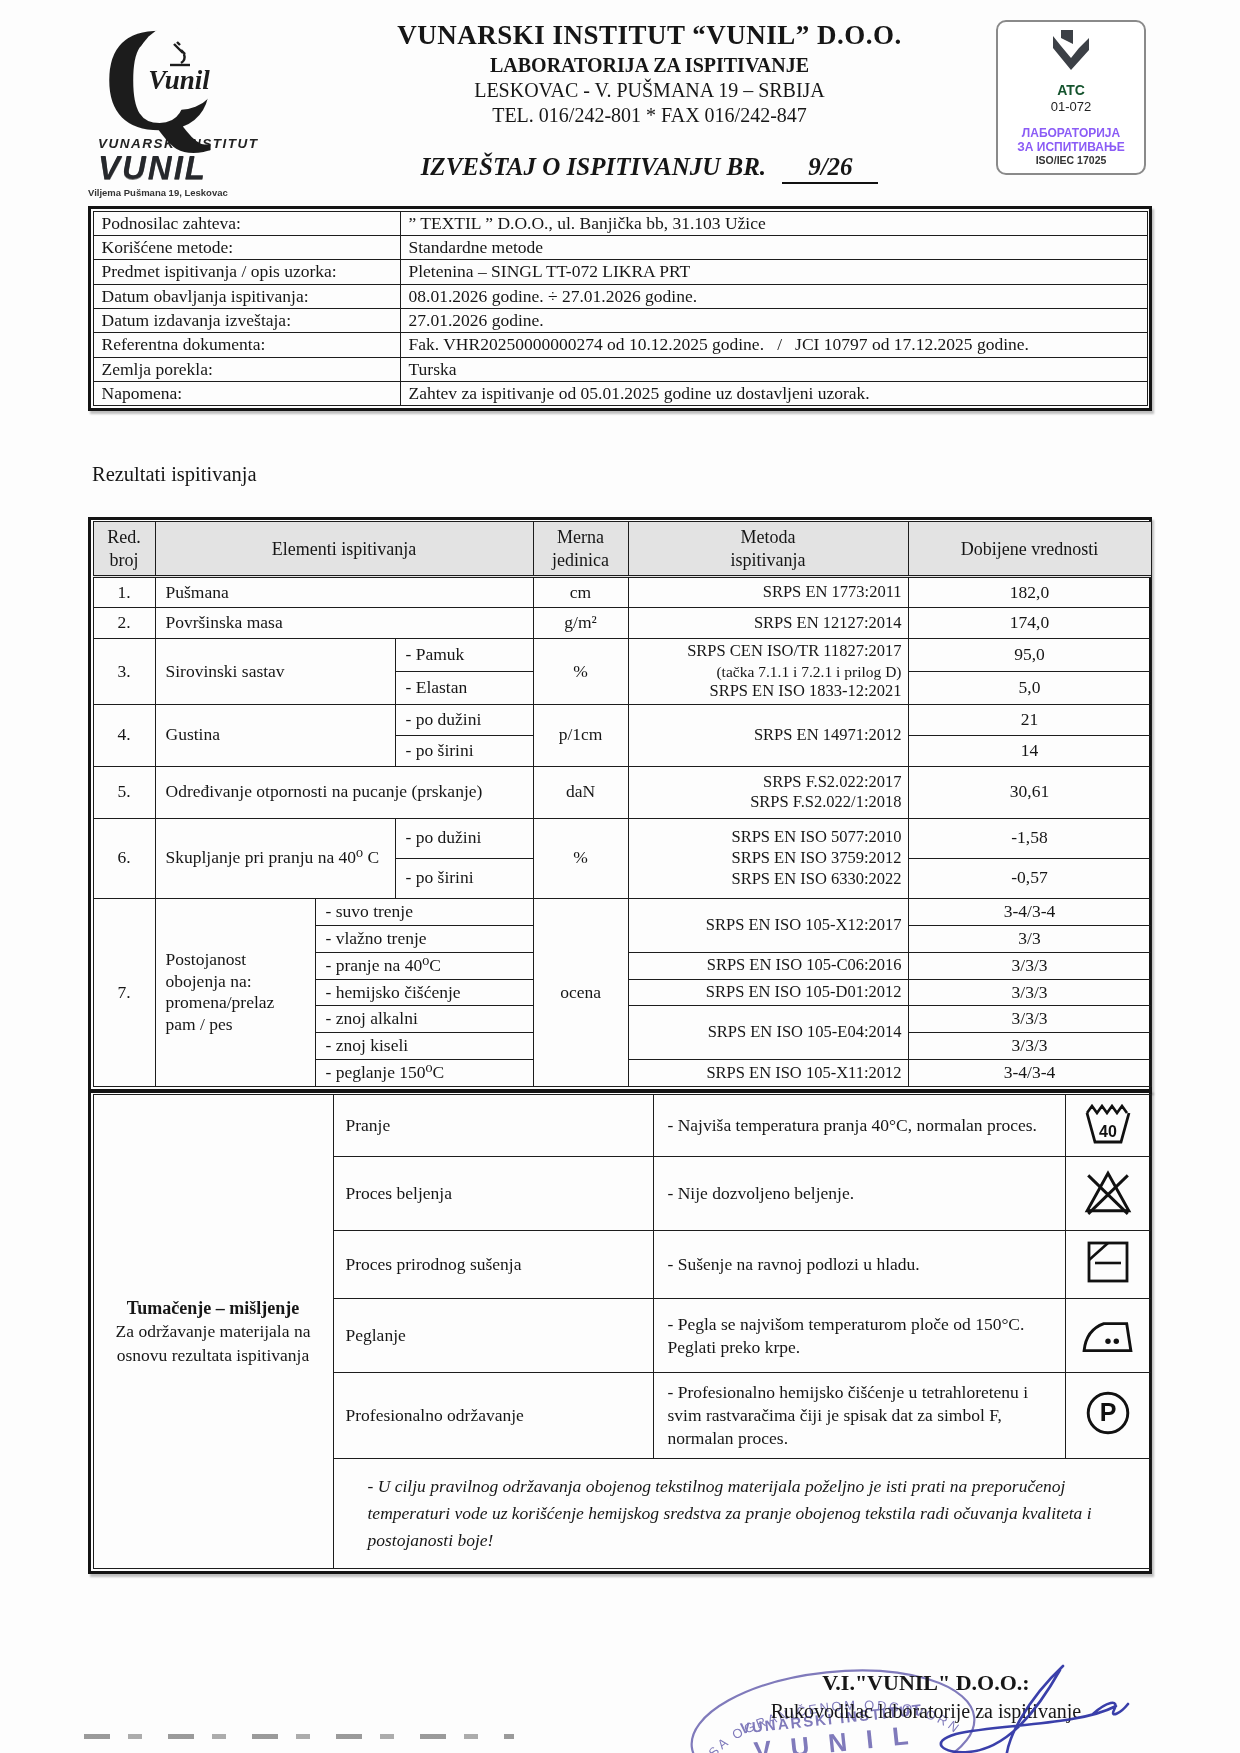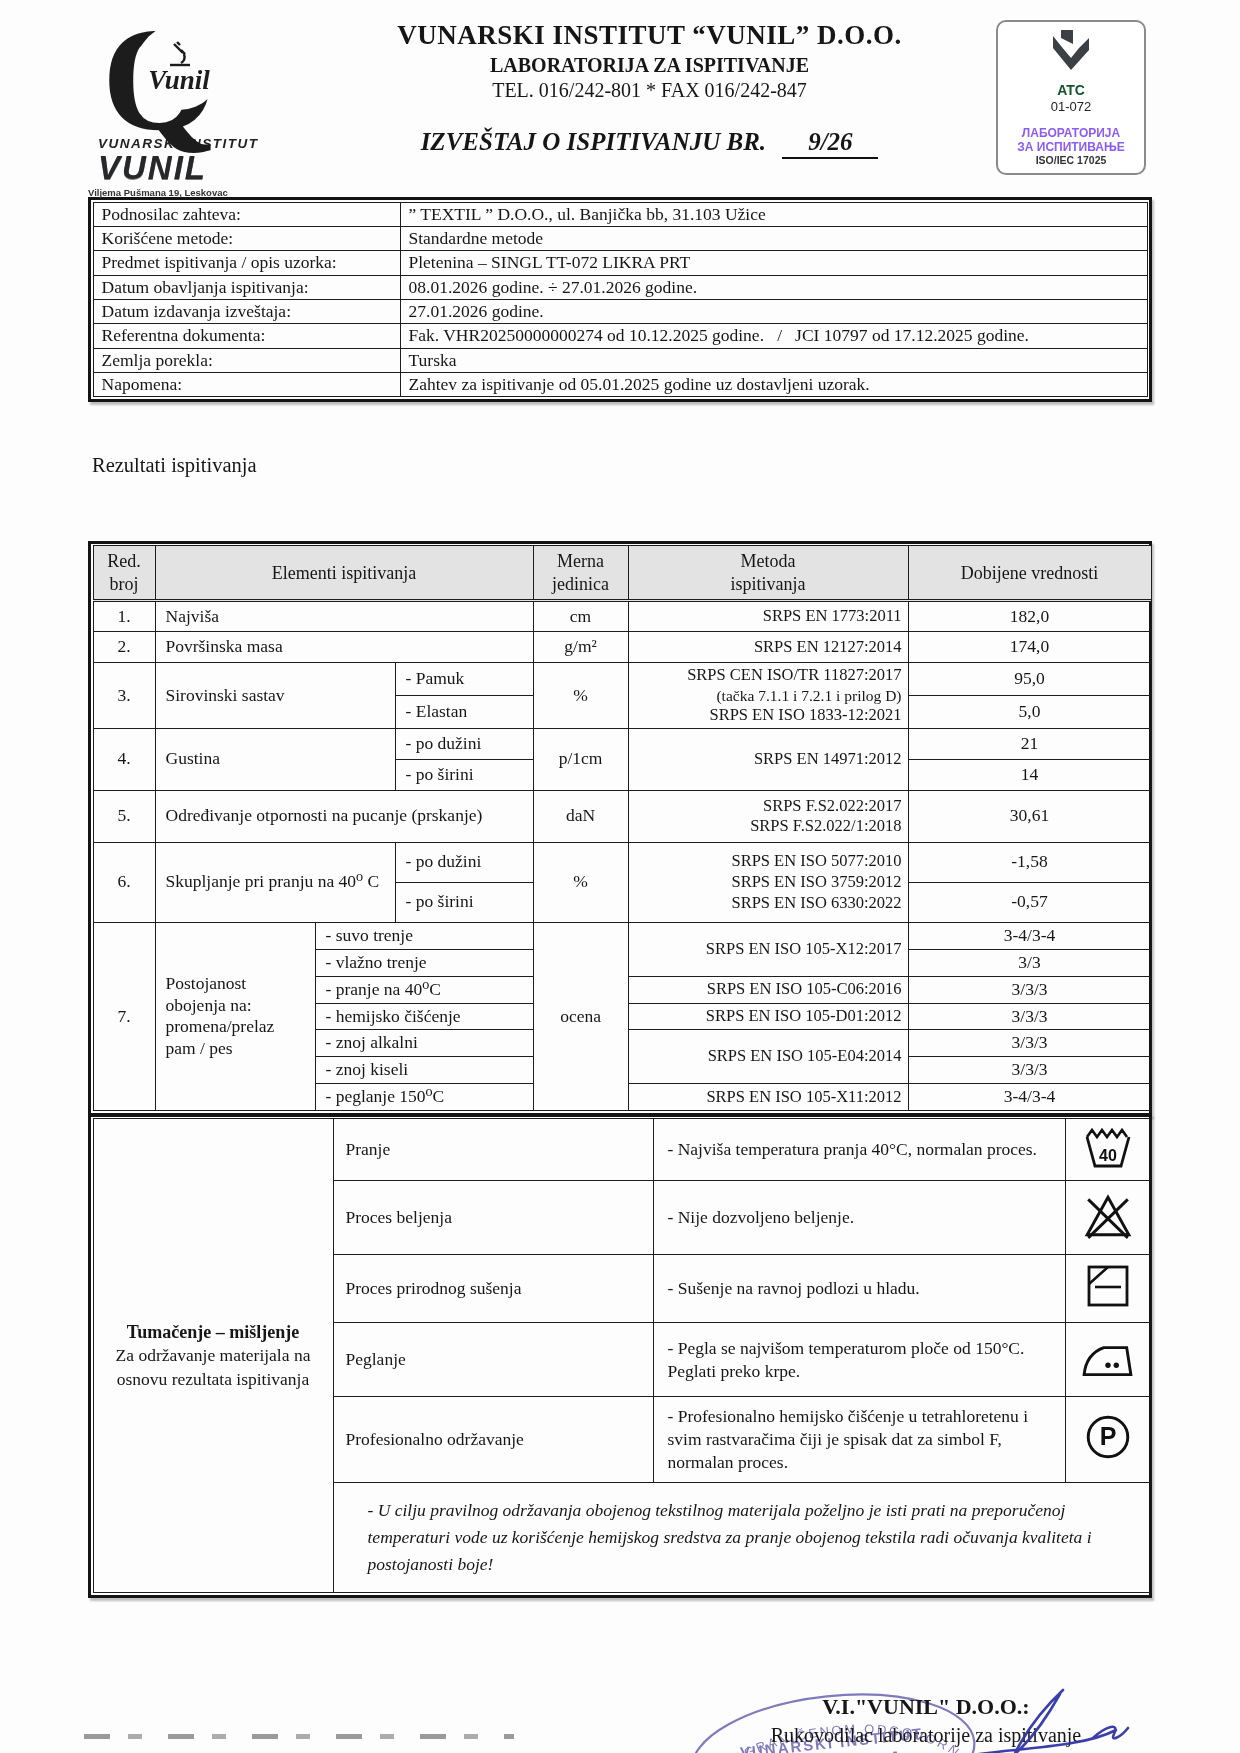--- a/index.html
+++ b/index.html
@@ -46,21 +46,21 @@
   table { border-collapse:collapse; width:100%; table-layout:fixed; }
   td,th { border:1.5px solid #1d1d1d; vertical-align:middle; }
 
   .info-wrap { margin-top:22px; }
   .info-tbl td { font-size:17.5px; padding:1px 8px; line-height:1.22; }
   .info-tbl .lbl { width:307px; }
   .info-tbl .val { white-space:pre-wrap; }
 
   .sec-title { font-size:20.5px; margin:52px 0 0 4px; }
 
-  .res-wrap { margin-top:64px; }
+  .res-wrap { margin-top:31px; }
   .res-tbl th { background:#e3e3e3; font-weight:normal; font-size:18px; text-align:center; white-space:pre-line; padding:4px 2px; line-height:1.25; border-bottom:3px double #1d1d1d; }
   .res-tbl td { font-size:17.5px; padding:2px 6px; line-height:1.25; }
   .res-tbl .c-num { text-align:center; }
   .res-tbl .c-elem { padding-left:10px; }
   .res-tbl .c-sub { padding-left:10px; }
   .res-tbl .c-unit { text-align:center; }
   .res-tbl .c-meth { text-align:right; font-size:16.5px; }
   .res-tbl .c-meth .m2 { font-size:15.5px; }
   .res-tbl .c-val { text-align:center; }
   .res-tbl tr { height:31px; }
@@ -112,20 +112,21 @@
           </div>
         </div>
         <div class="logo-sub1">VUNARSKI INSTITUT</div>
         <div class="logo-sub2">VUNIL</div>
         <div class="logo-sub3">Viljema Pušmana 19, Leskovac</div>
       </div>
 
       <div class="hdr-center">
         <div class="inst-name">VUNARSKI INSTITUT “VUNIL” D.O.O.</div>
         <div class="lab-line">LABORATORIJA ZA ISPITIVANJE</div>
+        <div class="addr-line">LESKOVAC - V. PUŠMANA 19 – SRBIJA</div>
         <div class="tel-line">TEL. 016/242-801 * FAX  016/242-847</div>
         <div class="report-line">
           <span>IZVEŠTAJ O ISPITIVANJU BR.</span>
           <span class="report-num">9/26</span>
         </div>
       </div>
 
       <div class="badge-col">
         <div class="badge">
           <svg width="44" height="40" viewBox="0 0 44 40">
@@ -211,21 +212,21 @@
             <th colspan="3">Elementi ispitivanja</th>
             <th>Merna
 jedinica</th>
             <th>Metoda
 ispitivanja</th>
             <th>Dobijene vrednosti</th>
           </tr>
 
           <tr>
             <td class="c-num">1.</td>
-            <td colspan="3" class="c-elem">Najviša</td>
+            <td colspan="3" class="c-elem">Pušmana</td>
             <td class="c-unit">cm</td>
             <td class="c-meth">SRPS EN 1773:2011</td>
             <td class="c-val">182,0</td>
           </tr>
 
           <tr>
             <td class="c-num">2.</td>
             <td colspan="3" class="c-elem">Površinska masa</td>
             <td class="c-unit">g/m²</td>
             <td class="c-meth">SRPS EN 12127:2014</td>

